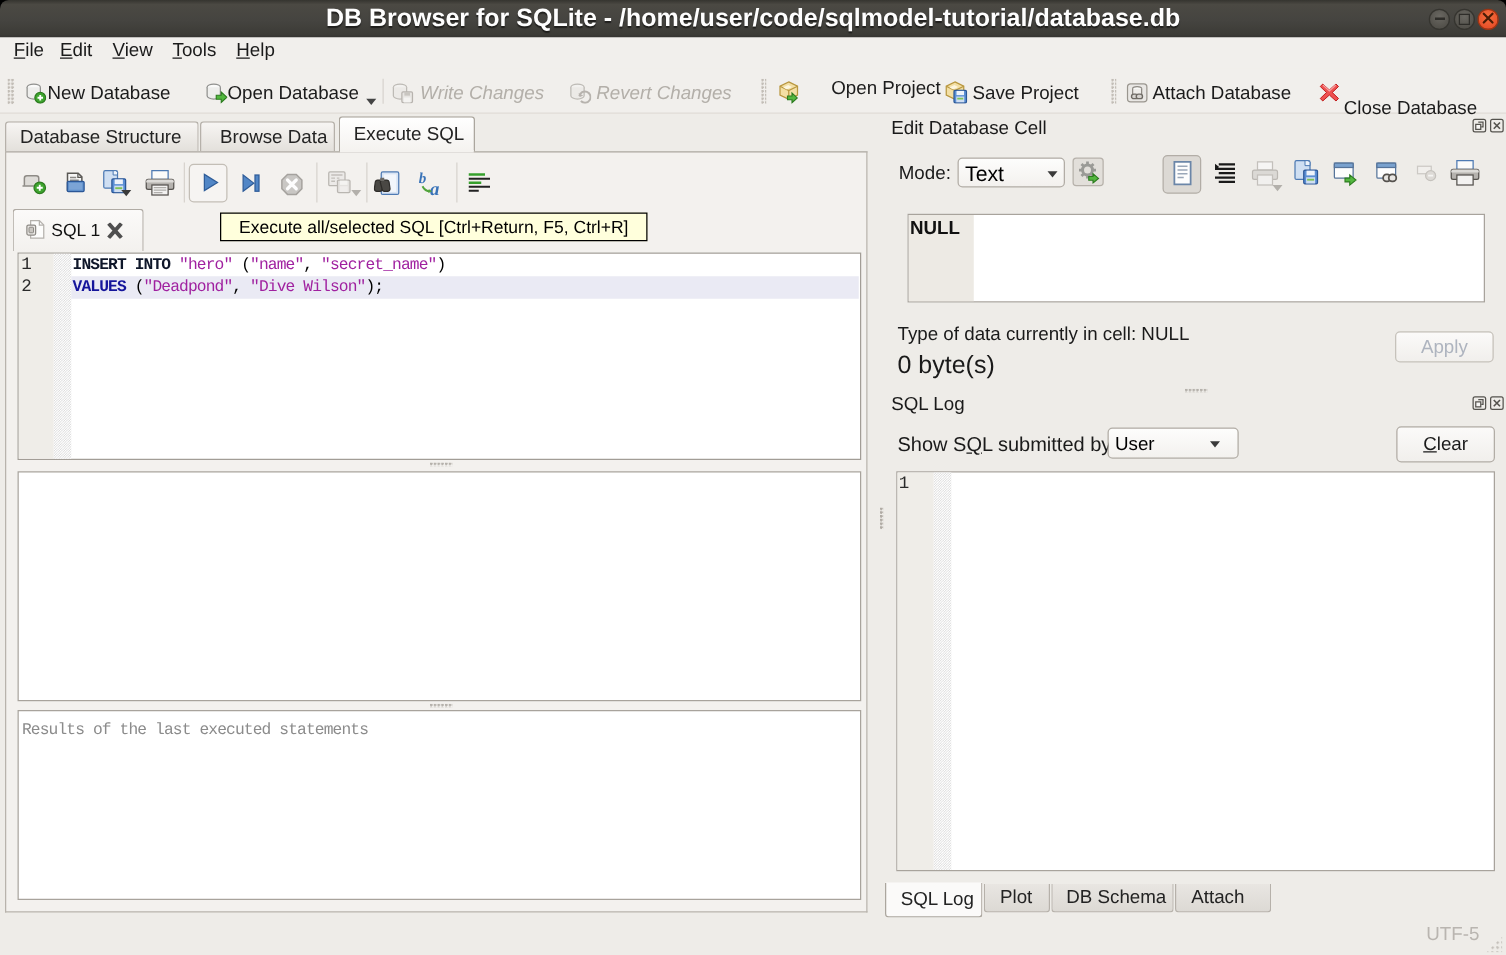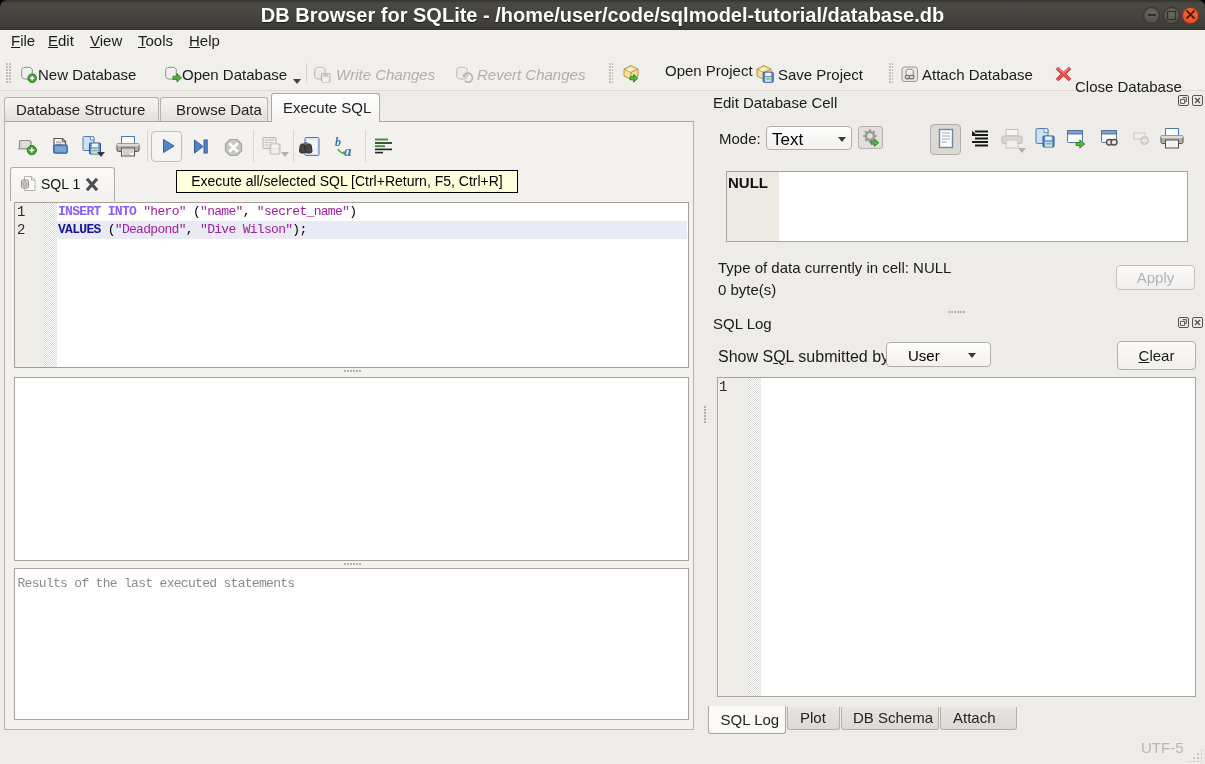--- a/index.html
+++ b/index.html
@@ -201,21 +201,21 @@
 <div class="abs" style="left:41px;top:176px;font-size:14px;color:#111;">SQL 1</div>
 <svg class="abs" style="left:85px;top:178px;" width="14" height="13" viewBox="0 0 14 13">
     <path d="M3 2 L11 11 M11 2 L3 11" stroke="#4f4f4f" stroke-width="3.2" stroke-linecap="square"></path>
   </svg>
 
 <div class="abs" id="editor" style="left:13.5px;top:201.5px;width:675px;height:166px;background:#fff;border:1px solid #a29d96;box-sizing:border-box;"></div>
 <div class="abs" style="left:14.5px;top:202.5px;width:28.5px;height:164px;background:#efede8;"></div>
 <div class="abs checker" style="left:43px;top:202.5px;width:14px;height:164px;"></div>
 <div class="abs mono" style="left:17px;top:203px;font-size:14px;color:#2a2a2a;line-height:18px;">1<br>2</div>
 <div class="abs" style="left:57px;top:221px;width:630px;height:18px;background:#eaeaf4;"></div>
-<div class="abs mono" style="left:58px;top:203px;font-size:13px;letter-spacing:-0.7px;line-height:18px;color:#000;white-space:pre;"><b><span style="color:#8b5cf6;">INSERT INTO</span></b> <span style="color:#a021a0;">"hero"</span> (<span style="color:#a021a0;">"name"</span>, <span style="color:#a021a0;">"secret_name"</span>)
+<div class="abs mono" style="left:58px;top:203px;font-size:13px;letter-spacing:-0.7px;line-height:18px;color:#000;white-space:pre;"><b><span style="color:#0f172a;">INSERT INTO</span></b> <span style="color:#a021a0;">"hero"</span> (<span style="color:#a021a0;">"name"</span>, <span style="color:#a021a0;">"secret_name"</span>)
 <b><span style="color:#15159b;">VALUES</span></b> (<span style="color:#a021a0;">"Deadpond"</span>, <span style="color:#a021a0;">"Dive Wilson"</span>);</div>
 
 <div class="abs" style="left:344px;top:370px;width:18px;height:3px;background-image:radial-gradient(circle at 1px 1px,#b5b1ab 1px,transparent 1.2px);background-size:3px 3px;"></div>
 <div class="abs" style="left:13.5px;top:376.5px;width:675px;height:184px;background:#fff;border:1px solid #a8a39c;box-sizing:border-box;"></div>
 <div class="abs" style="left:344px;top:563px;width:18px;height:3px;background-image:radial-gradient(circle at 1px 1px,#b5b1ab 1px,transparent 1.2px);background-size:3px 3px;"></div>
 <div class="abs" style="left:13.5px;top:567.5px;width:675px;height:152px;background:#fff;border:1px solid #a8a39c;box-sizing:border-box;"></div>
 <div class="abs mono" style="left:17.5px;top:576px;font-size:13px;letter-spacing:-0.7px;color:#8b8b8b;">Results of the last executed statements</div>
 
 <div class="abs" style="left:704px;top:406px;width:3px;height:18px;background-image:radial-gradient(circle at 1px 1px,#b0aba4 1px,transparent 1.2px);background-size:3px 3px;"></div>
 
@@ -286,39 +286,39 @@
  <rect x="5.5" y="1.5" width="13" height="7" fill="#fbfbfa" stroke="#4d7ab3"></rect>
  <path d="M2.5 8.5 h19 q1.5 0 1.5 1.5 v5 q0 1.5 -1.5 1.5 h-19 q-1.5 0 -1.5 -1.5 v-5 q0-1.5 1.5-1.5z" fill="#b5b2ae" stroke="#55524e"></path>
  <path d="M2.5 8.5 h19 q1.5 0 1.5 1.5 v1 h-22 v-1 q0-1.5 1.5-1.5z" fill="#dddbd8"></path>
  <rect x="5.5" y="13" width="13" height="8" fill="#f3f2f1" stroke="#55524e"></rect>
 </svg>
 
 <div class="abs" style="left:726px;top:171px;width:462px;height:71px;background:#fff;border:1px solid #a8a39c;box-sizing:border-box;"></div>
 <div class="abs" style="left:727px;top:172px;width:52px;height:69px;background:#edeae4;"></div>
 <div class="abs" style="left:728px;top:174px;font-size:15px;font-weight:bold;color:#111;">NULL</div>
 <div class="abs" style="left:718px;top:259px;font-size:15px;color:#1a1a1a;">Type of data currently in cell: NULL</div>
-<div class="abs" style="left:718px;top:281px;font-size:15px;color:#1a1a1a;">0 byte(s)</div>
+<div class="abs" style="left:718px;top:281px;font-size:20px;color:#1a1a1a;">0 byte(s)</div>
 <div class="abs" style="left:1116px;top:265px;width:79px;height:24.5px;background:linear-gradient(#fbfaf9,#f1efec);border:1px solid #c6c2bb;border-radius:4px;box-sizing:border-box;text-align:center;font-size:15px;color:#aeb4bf;line-height:23px;">Apply</div>
 
 <div class="abs" style="left:948px;top:311px;width:18px;height:3px;background-image:radial-gradient(circle at 1px 1px,#b5b1ab 1px,transparent 1.2px);background-size:3px 3px;"></div>
 
 <div class="abs" style="left:713px;top:315px;font-size:15px;color:#1a1a1a;">SQL Log</div>
 <div class="dockbtn" style="left:1178px;top:317px;"></div>
 <svg class="abs" style="left:1178px;top:317px;" width="11" height="11" viewBox="0 0 11 11">
     <path d="M4.6 2.6 H8.4 V6.4 H7" stroke="#55534e" stroke-width="1" fill="none"></path>
     <path d="M2.6 4.4 H6.6 V8.4 H2.6 Z" stroke="#55534e" stroke-width="1" fill="#f7f6f4"></path>
   </svg>
 <div class="dockbtn" style="left:1191.5px;top:317px;"></div>
 <svg class="abs" style="left:1191.5px;top:317px;" width="11" height="11" viewBox="0 0 11 11">
     <path d="M3 3 L8 8 M8 3 L3 8" stroke="#55534e" stroke-width="1.3"></path>
   </svg>
 
 <div class="abs" style="left:718px;top:348px;font-size:16px;color:#1a1a1a;">Show S<u>Q</u>L submitted by</div>
 <div class="combo" style="left:886px;top:342px;width:105px;height:25px;"></div>
-<div class="abs" style="left:892px;top:347px;font-size:15px;color:#000;margin-left:16px;">User</div>
+<div class="abs" style="left:892px;top:347px;font-size:15px;color:#000;">User</div>
 <div class="abs" style="left:968px;top:353px;width:0;height:0;border:4px solid transparent;border-top:5px solid #3a3a3a;"></div>
 <div class="abs" style="left:1117px;top:341px;width:79px;height:28.5px;background:linear-gradient(#fbfaf9,#f1efec);border:1px solid #b2ada6;border-radius:4px;box-sizing:border-box;text-align:center;font-size:15px;color:#1a1a1a;line-height:27px;"><u>C</u>lear</div>
 
 <div class="abs" style="left:717px;top:376.7px;width:479px;height:320px;background:#fff;border:1px solid #a8a39c;box-sizing:border-box;"></div>
 <div class="abs" style="left:718px;top:377.7px;width:28.5px;height:318px;background:#efede8;"></div>
 <div class="abs checker" style="left:746.5px;top:377.7px;width:14px;height:318px;"></div>
 <div class="abs mono" style="left:719px;top:379px;font-size:14px;color:#2a2a2a;">1</div>
 
 <div class="btab" style="left:708px;top:706px;width:78px;height:28px;background:#fbfaf9;border-color:#aba69e;"></div>
 <div class="tabtxt" style="left:720.5px;top:711px;">SQL Log</div>

